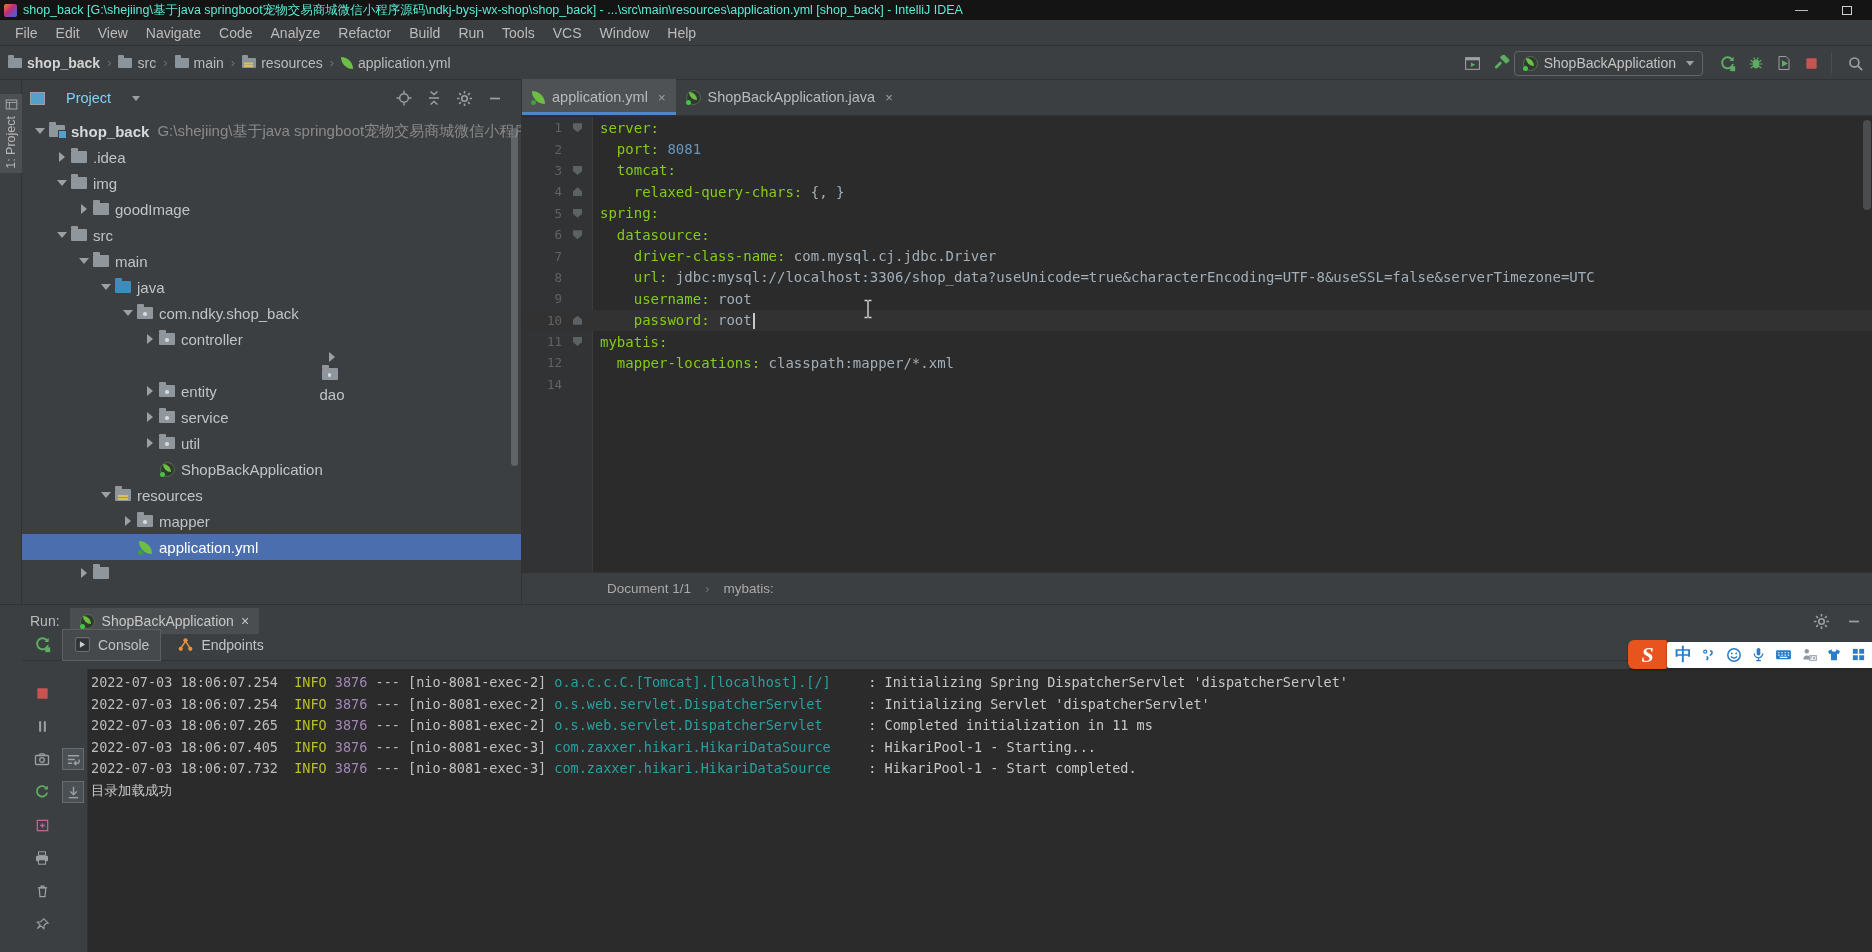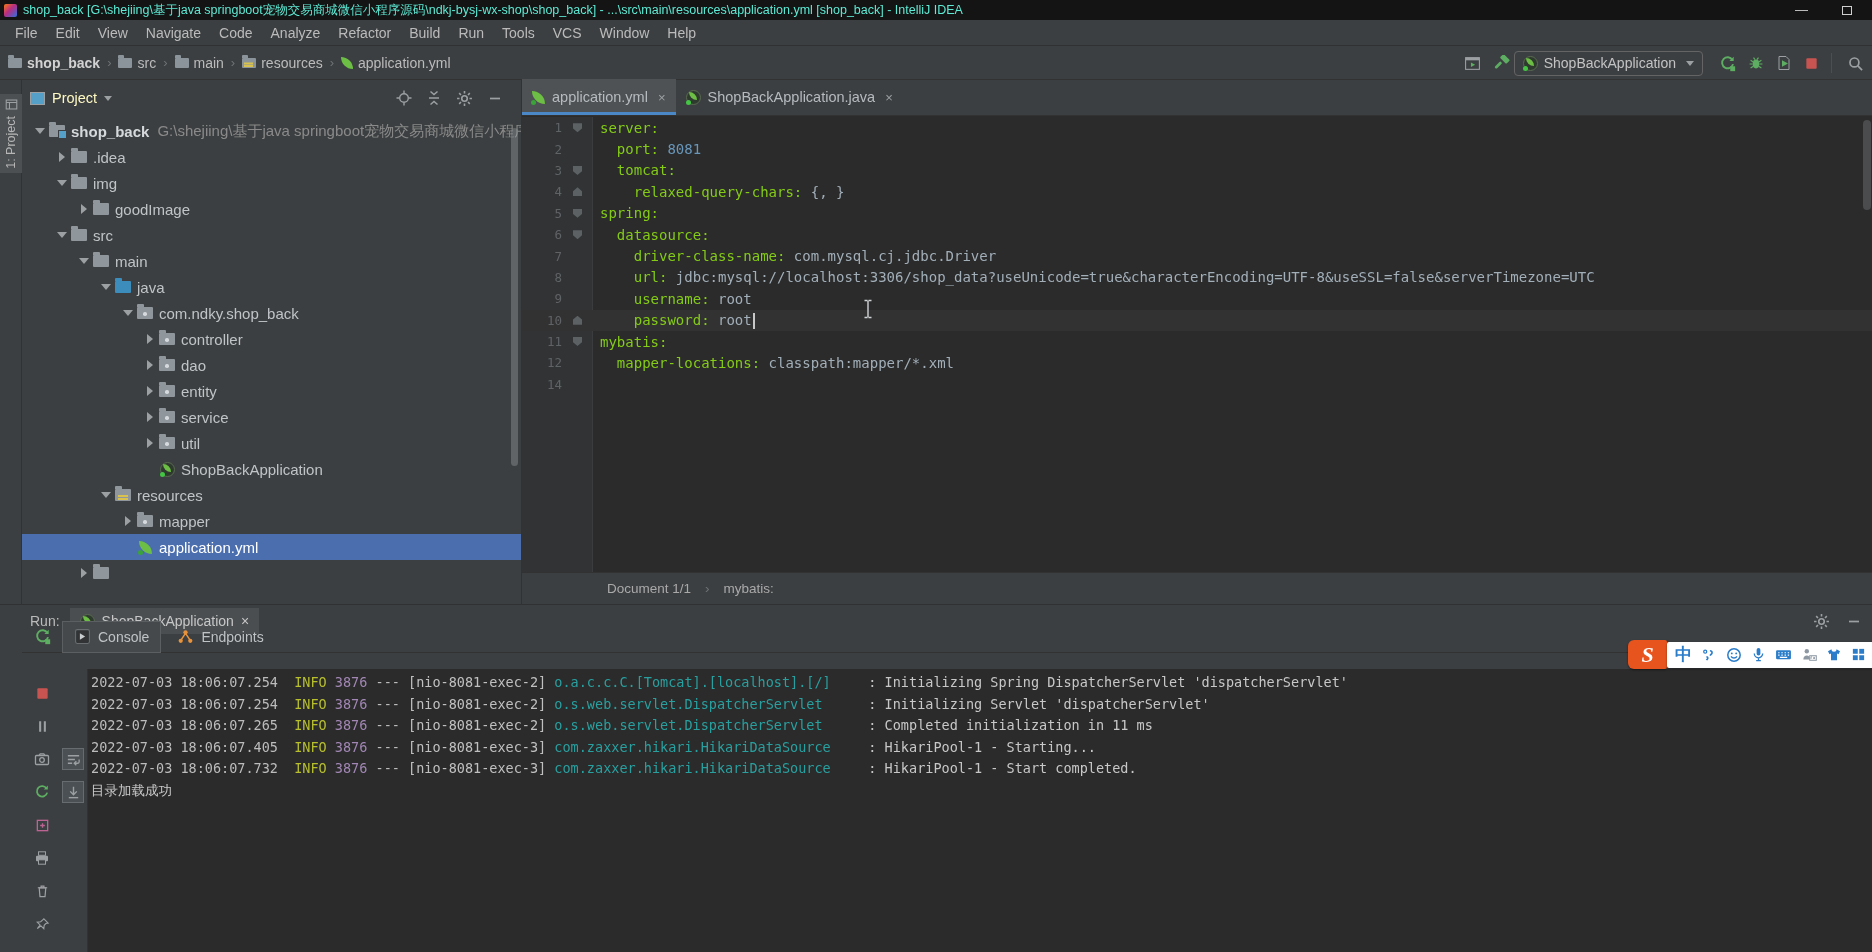--- a/index.html
+++ b/index.html
@@ -47,21 +47,21 @@
 
   
   #stripe { position:absolute; left:0; top:80px; width:22px; height:872px; background:#3c3f41; border-right:1px solid #323232; }
   .stripe-btn { position:absolute; left:0; width:22px; display:flex; flex-direction:column; align-items:center; gap:5px; }
   .stripe-text { writing-mode:vertical-rl; transform:rotate(180deg); font-size:12.5px; color:#b7b7b7; white-space:nowrap; }
   .stripe-btn.active { background:#4c5053; padding:4px 0; }
 
   #project { position:absolute; left:22px; top:80px; width:500px; height:524px; background:#3c3f41;
              border-right:1px solid #323232; overflow:hidden; }
   .proj-header { height:36px; display:flex; align-items:center; padding:0 8px; }
-  .proj-tab { display:flex; align-items:center; gap:7px; font-size:14.5px; color:#fef9c3; }
+  .proj-tab { display:flex; align-items:center; gap:21px; font-size:14.5px; color:#7dd3fc; }
   .proj-tab-icon { width:15px; height:13px; border:1.6px solid #9da0a3; background:#55a0c8; }
   .proj-caret { width:0; height:0; border-left:4.5px solid transparent; border-right:4.5px solid transparent; border-top:5px solid #9da0a3; }
   .proj-header-icons { margin-left:auto; display:flex; gap:14px; align-items:center; padding-right:10px; }
 
   .tree { position:absolute; left:0; top:38px; width:500px; height:486px; overflow:hidden; }
   .trow { height:26px; display:flex; align-items:center; font-size:15px; color:#c0c4c7; white-space:nowrap; }
   .trow.selected { background:#4b6eaf; color:#ffffff; }
   .tarrow { width:16px; flex:0 0 16px; display:flex; justify-content:center; }
   .tarrow.down::before { content:""; width:0; height:0; border-left:5px solid transparent; border-right:5px solid transparent; border-top:6px solid #9da0a3; }
   .tarrow.right::before { content:""; width:0; height:0; border-top:5px solid transparent; border-bottom:5px solid transparent; border-left:6px solid #9da0a3; }
@@ -107,21 +107,21 @@
   .doccrumb .sep { color:#6f7274; }
   #mouse-ibeam { position:absolute; left:862px; top:299px; z-index:40; }
   .editor-scroll { position:absolute; right:1px; top:40px; width:8px; height:90px; background:rgba(170,176,180,.25); border-radius:4px; }
 
   
   #runpanel { position:absolute; left:0; top:604px; width:1872px; height:348px; background:#3c3f41; border-top:1px solid #2f3133; }
   .run-header { position:absolute; left:22px; top:0; right:0; height:32px; display:flex; align-items:center; }
   .run-label { font-size:14px; color:#bbbbbb; padding:0 10px 0 8px; }
   .session-tab { height:26px; background:#4a4e50; display:flex; align-items:center; gap:7px; padding:0 10px; font-size:14px; color:#c7c7c7; }
   .run-header-right { margin-left:auto; display:flex; align-items:center; gap:16px; padding-right:10px; }
-  .run-tabs { position:absolute; left:22px; top:16px; right:0; height:32px; display:flex; align-items:center; border-bottom:1px solid #323232; }
+  .run-tabs { position:absolute; left:22px; top:24px; right:0; height:32px; display:flex; align-items:center; border-bottom:1px solid #323232; }
   .rerun-slot { width:40px; display:flex; justify-content:center; }
   .rtab { height:32px; display:flex; align-items:center; gap:7px; padding:0 12px; font-size:14px; color:#bfc3c6; }
   .rtab.active { background:#46494b; box-shadow:inset 0 0 0 1px #5c5f61; }
   .run-body { position:absolute; left:22px; top:64px; right:0; bottom:0; background:#2b2b2b; }
   .run-toolbar { position:absolute; left:0; top:0; width:66px; height:100%; background:#3c3f41; border-right:1px solid #323232; }
   .rt-ic { position:absolute; left:10px; width:20px; height:20px; display:flex; align-items:center; justify-content:center; }
   .rt-toggle { position:absolute; left:40px; width:22px; height:22px; background:#4b5054; border:1px solid #676c70; display:flex; align-items:center; justify-content:center; }
   .console { position:absolute; left:67px; top:0; right:0; bottom:0; overflow:hidden; padding:3px 0 0 2px; }
   .logline { font-family:"DejaVu Sans Mono", monospace; font-size:13.5px; line-height:21.5px; white-space:pre; color:#c8c8c8; }
   .lg-time { color:#bcbcbc; }
@@ -384,21 +384,21 @@
         </span>
         <span class="tlabel">com.ndky.shop_back</span>
       </div>
       <div class="trow" style="padding-left: 120px;">
         <span class="tarrow right"></span>
         <span class="ticon">
           <span class="fold-ic pkg"></span>
         </span>
         <span class="tlabel">controller</span>
       </div>
-      <div class="trow" style="padding-left: 120px;">
+      <div class="trow" style="padding-left: 120px; flex-direction: column;">
         <span class="tarrow right"></span>
         <span class="ticon">
           <span class="fold-ic pkg"></span>
         </span>
         <span class="tlabel">dao</span>
       </div>
       <div class="trow" style="padding-left: 120px;">
         <span class="tarrow right"></span>
         <span class="ticon">
           <span class="fold-ic pkg"></span>

